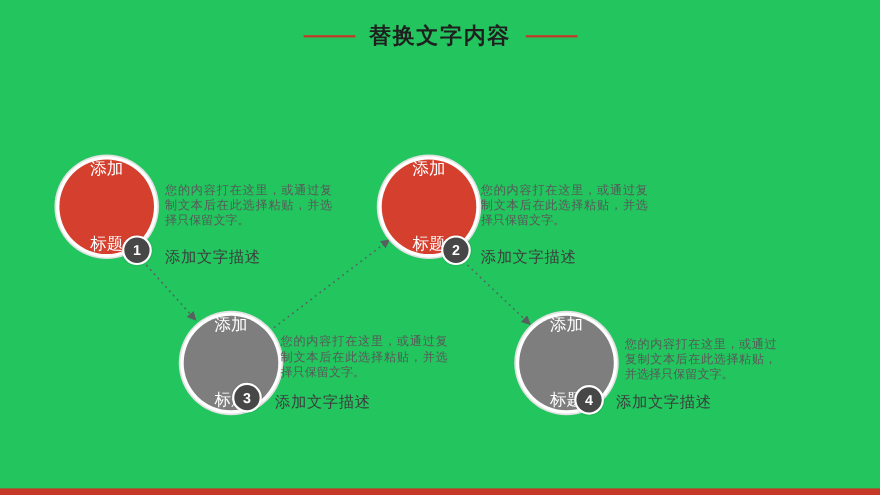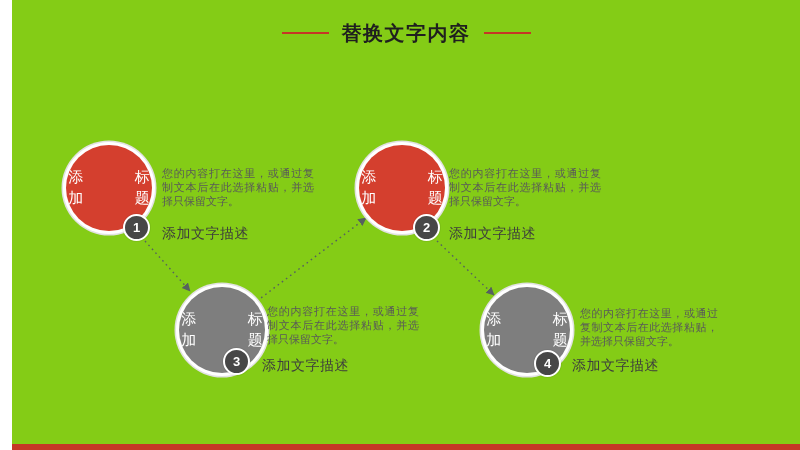--- a/index.html
+++ b/index.html
@@ -13,42 +13,42 @@
     --title-text:#1f1f1f;
   }
   *{margin:0;padding:0;box-sizing:border-box;}
   html,body{width:800px;height:450px;}
   body{
     font-family:"Liberation Sans","DejaVu Sans",sans-serif;
     background:#fff;
     position:relative;
     overflow:hidden;
   }
-  .slide{position:absolute;inset:0;background:#84cc16;margin-left:12px;}
+  .slide{position:absolute;inset:0;background:#22c55e;}
 
   
   .header{
     position:absolute;top:22px;left:0;width:100%;
     display:flex;align-items:center;justify-content:center;gap:13px;
   }
   .rule{width:47px;height:2px;background:var(--accent);}
   .title{
     font-size:20px;font-weight:700;color:var(--title-text);
     letter-spacing:1.5px;line-height:1.1;
   }
 
   
   .connectors{position:absolute;left:0;top:0;width:800px;height:450px;pointer-events:none;}
   .connectors line{stroke:var(--connector);stroke-width:1.4;stroke-dasharray:1.6 3.6;}
   .connectors .arrowhead{fill:var(--connector);}
 
   
   .circle{
     position:absolute;width:86px;height:86px;border-radius:50%;
-    display:flex;align-items:center;justify-content:center;
+    display:flex;flex-direction:column;align-items:center;justify-content:center;
     color:#fff;font-size:15px;font-weight:400;line-height:1.38;text-align:center;
     box-shadow:0 0 0 3px #ffffff,0 0 0 4.5px #e2e2e2;
     gap:47px;
   }
   .circle--red{background:var(--circle-red);}
   .circle--gray{background:var(--circle-gray);}
 
   .badge{
     position:absolute;width:27px;height:27px;border-radius:50%;
     background:var(--badge);border:2px solid #ffffff;

